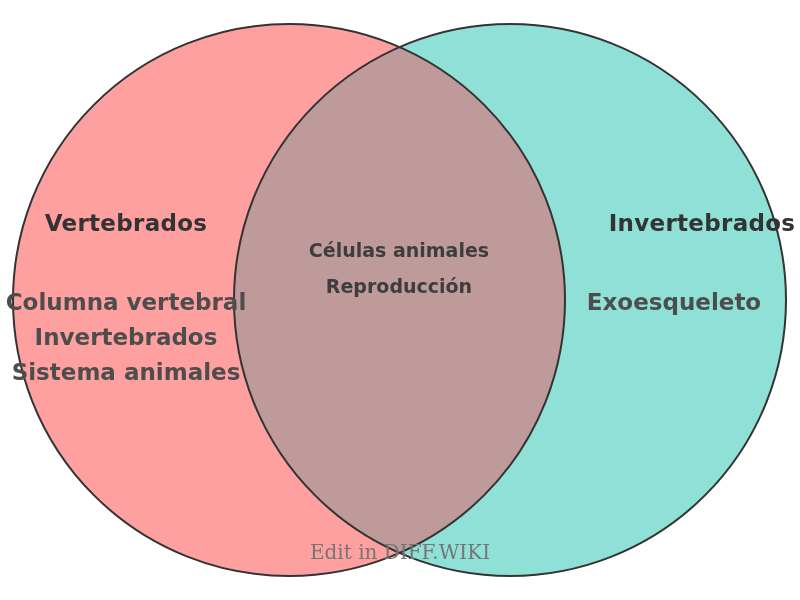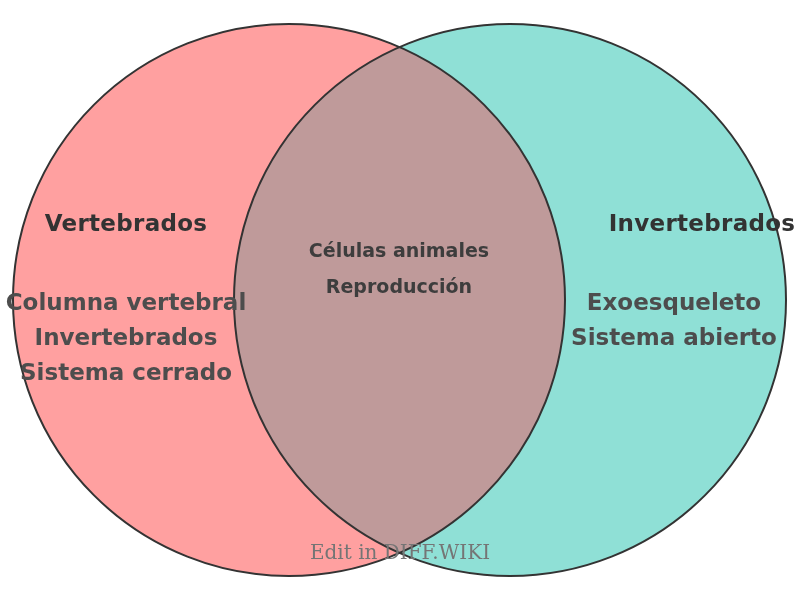--- a/index.html
+++ b/index.html
@@ -67,30 +67,29 @@
     <circle cx="510" cy="300" r="276" clip-path="url(#clip-left-circle)" fill="#bf9a9a"></circle>
     <circle cx="289" cy="300" r="276" fill="none" stroke-width="2" stroke="#333333"></circle>
     <circle cx="510" cy="300" r="276" fill="none" stroke-width="2" stroke="#333333"></circle>
   </svg>
 
   <div class="abs-center set-title" style="left:126px; top:210px;">Vertebrados</div>
 
   <div class="abs-center side-items" style="left:126px; top:285px;">
     <div class="item">Columna vertebral</div>
     <div class="item">Invertebrados</div>
-    <div class="item">Sistema cerrado</div>
+    <div class="item">Sistema animales</div>
   </div>
 
   <div class="abs-center center-items" style="left:399px; top:232px;">
     <div class="item">Células animales</div>
     <div class="item">Reproducción</div>
   </div>
 
   <div class="abs-center set-title" style="left:674px; top:210px;margin-left:28px;">Invertebrados</div>
 
   <div class="abs-center side-items" style="left:674px; top:285px;">
     <div class="item">Exoesqueleto</div>
-    <div class="item">Sistema abierto</div>
   </div>
 
   <div class="abs-center footer-credit" style="left:400px; top:540px;">Edit in DIFF.WIKI</div>
 
 </div>
 
 </body></html>

